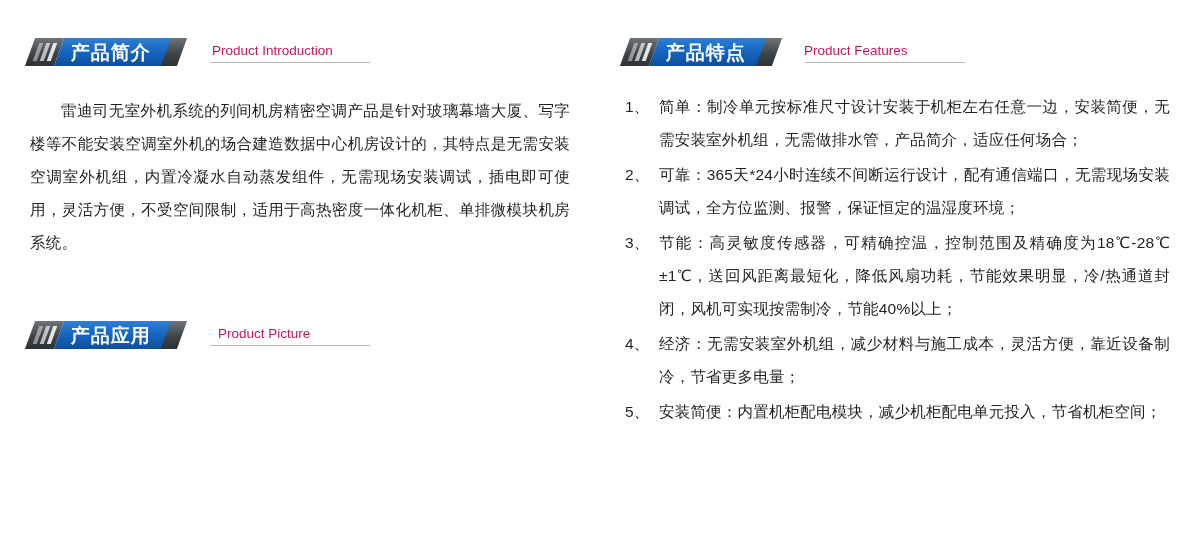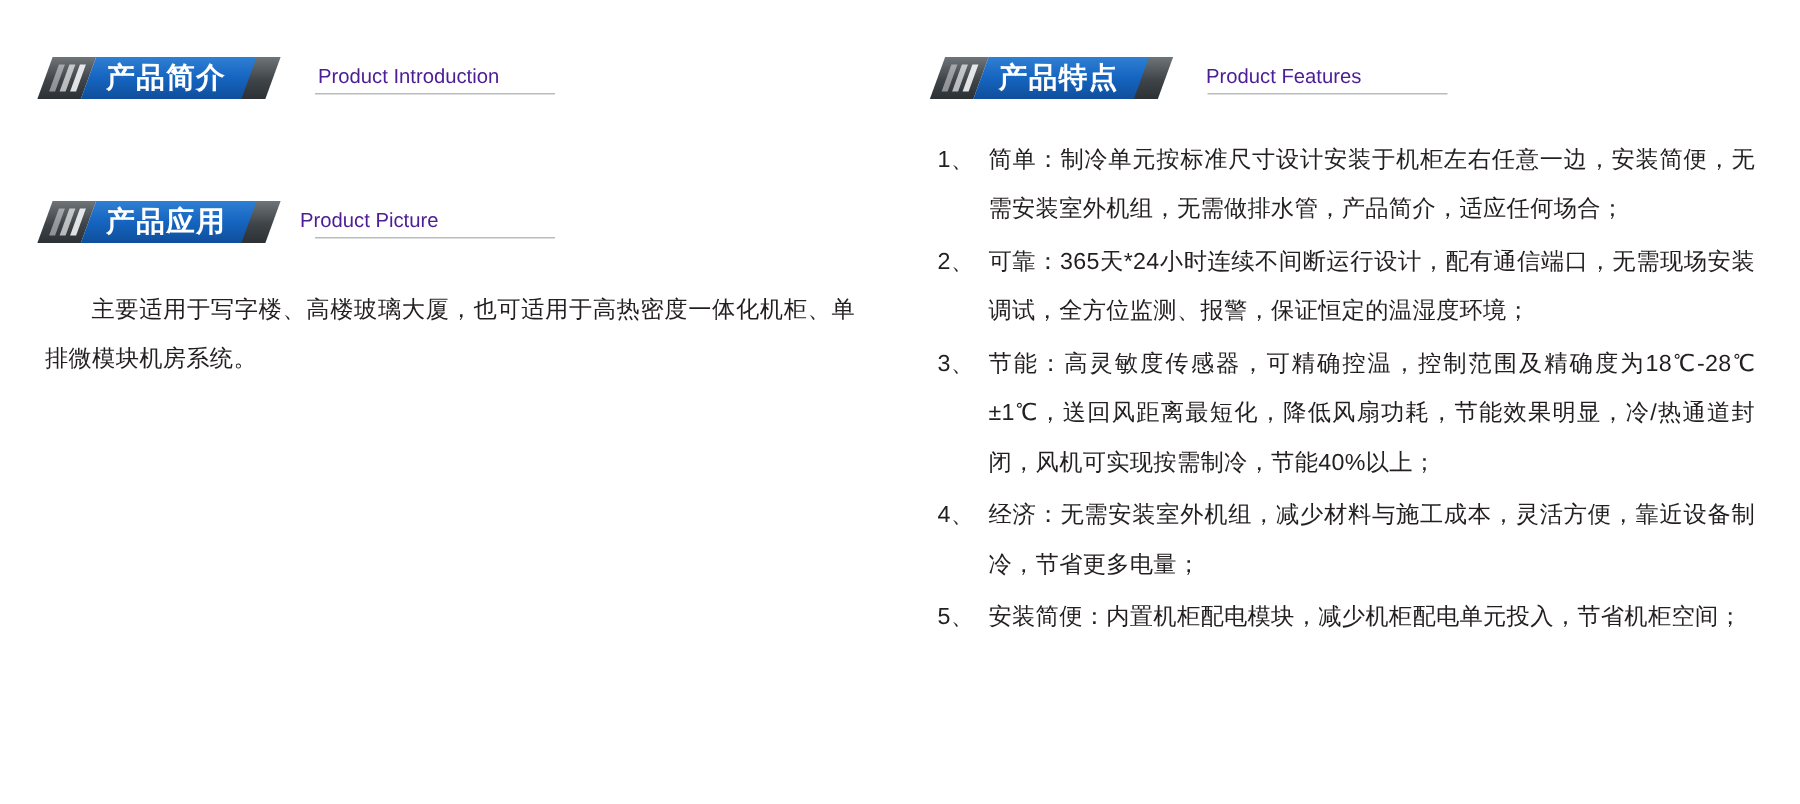--- a/index.html
+++ b/index.html
@@ -76,21 +76,21 @@
   }
   .band .tail {
     width: 16px;
     background: linear-gradient(180deg, #6f7479 0%, #3f4449 55%, #2c3135 100%);
     transform: skewX(-20deg);
     margin-left: -1px;
   }
   .heading .en {
     position: absolute;
     top: 5px;
-    color: #4c1d95;
+    color: #be185d;
     font-size: 13.5px;
     white-space: nowrap;
   }
   .heading .rule {
     position: absolute;
     top: 24px;
     height: 1px;
     background: #b9bbbd;
   }
 
@@ -147,40 +147,40 @@
           </div>
         <div class="cn">
           <span>产品简介</span>
         </div>
         <div class="tail"></div>
       </div>
       <div class="en" style="left:182px;">Product Introduction</div>
       <div class="rule" style="left:180px; width:160px;"></div>
     </div>
 
+    <div class="para">雷迪司无室外机系统的列间机房精密空调产品是针对玻璃幕墙大厦、写字楼等不能安装空调室外机的场合建造数据中心机房设计的，其特点是无需安装空调室外机组，内置冷凝水自动蒸发组件，无需现场安装调试，插电即可使用，灵活方便，不受空间限制，适用于高热密度一体化机柜、单排微模块机房系统。</div>
 
     <div class="gap-app"></div>
 
     <div class="heading">
       <div class="band">
         <div class="chevrons">
             <i></i>
             <i></i>
             <i></i>
           </div>
         <div class="cn">
           <span>产品应用</span>
         </div>
         <div class="tail"></div>
       </div>
-      <div class="en" style="left:170px;text-align:right;">Product Picture</div>
+      <div class="en" style="left:188px;text-align:right;">Product Picture</div>
       <div class="rule" style="left:180px; width:160px;"></div>
     </div>
 
-    <div class="para">主要适用于写字楼、高楼玻璃大厦，也可适用于高热密度一体化机柜、单排微模块机房系统。</div>
   </div>
 
   <div class="col col-right" style="top:38px;">
 
     <div class="heading">
       <div class="band">
         <div class="chevrons">
             <i></i>
             <i></i>
             <i></i>

